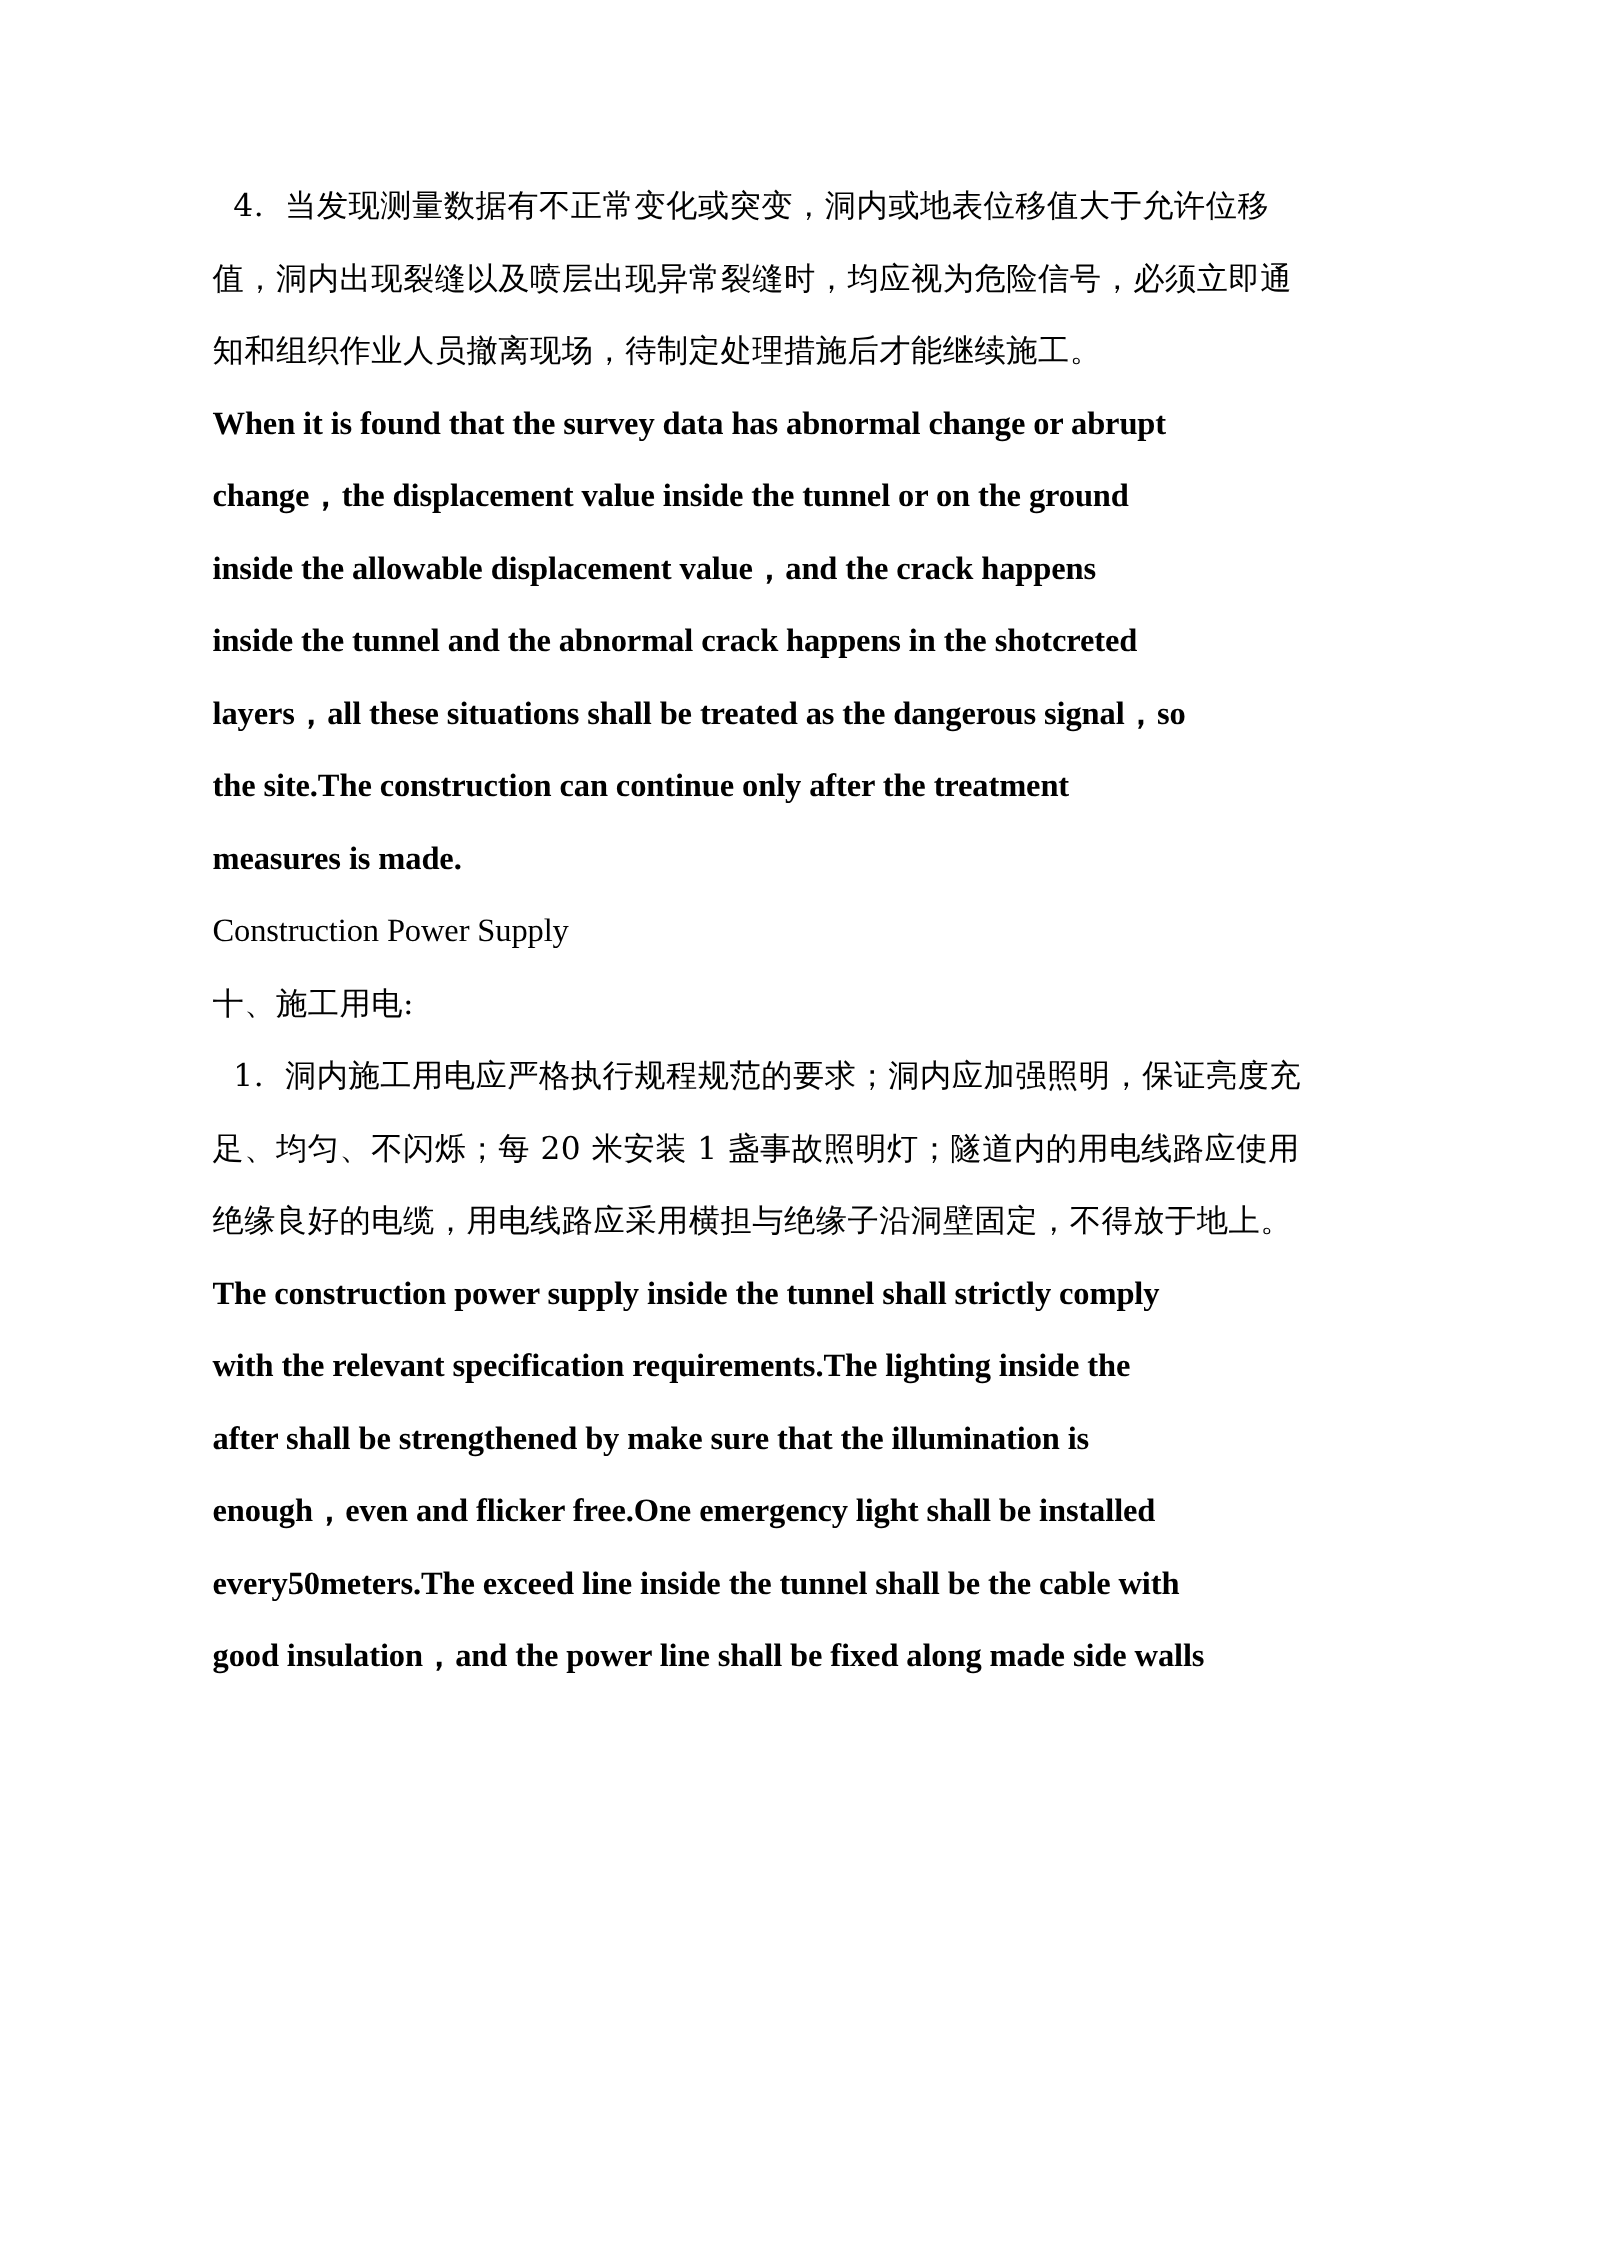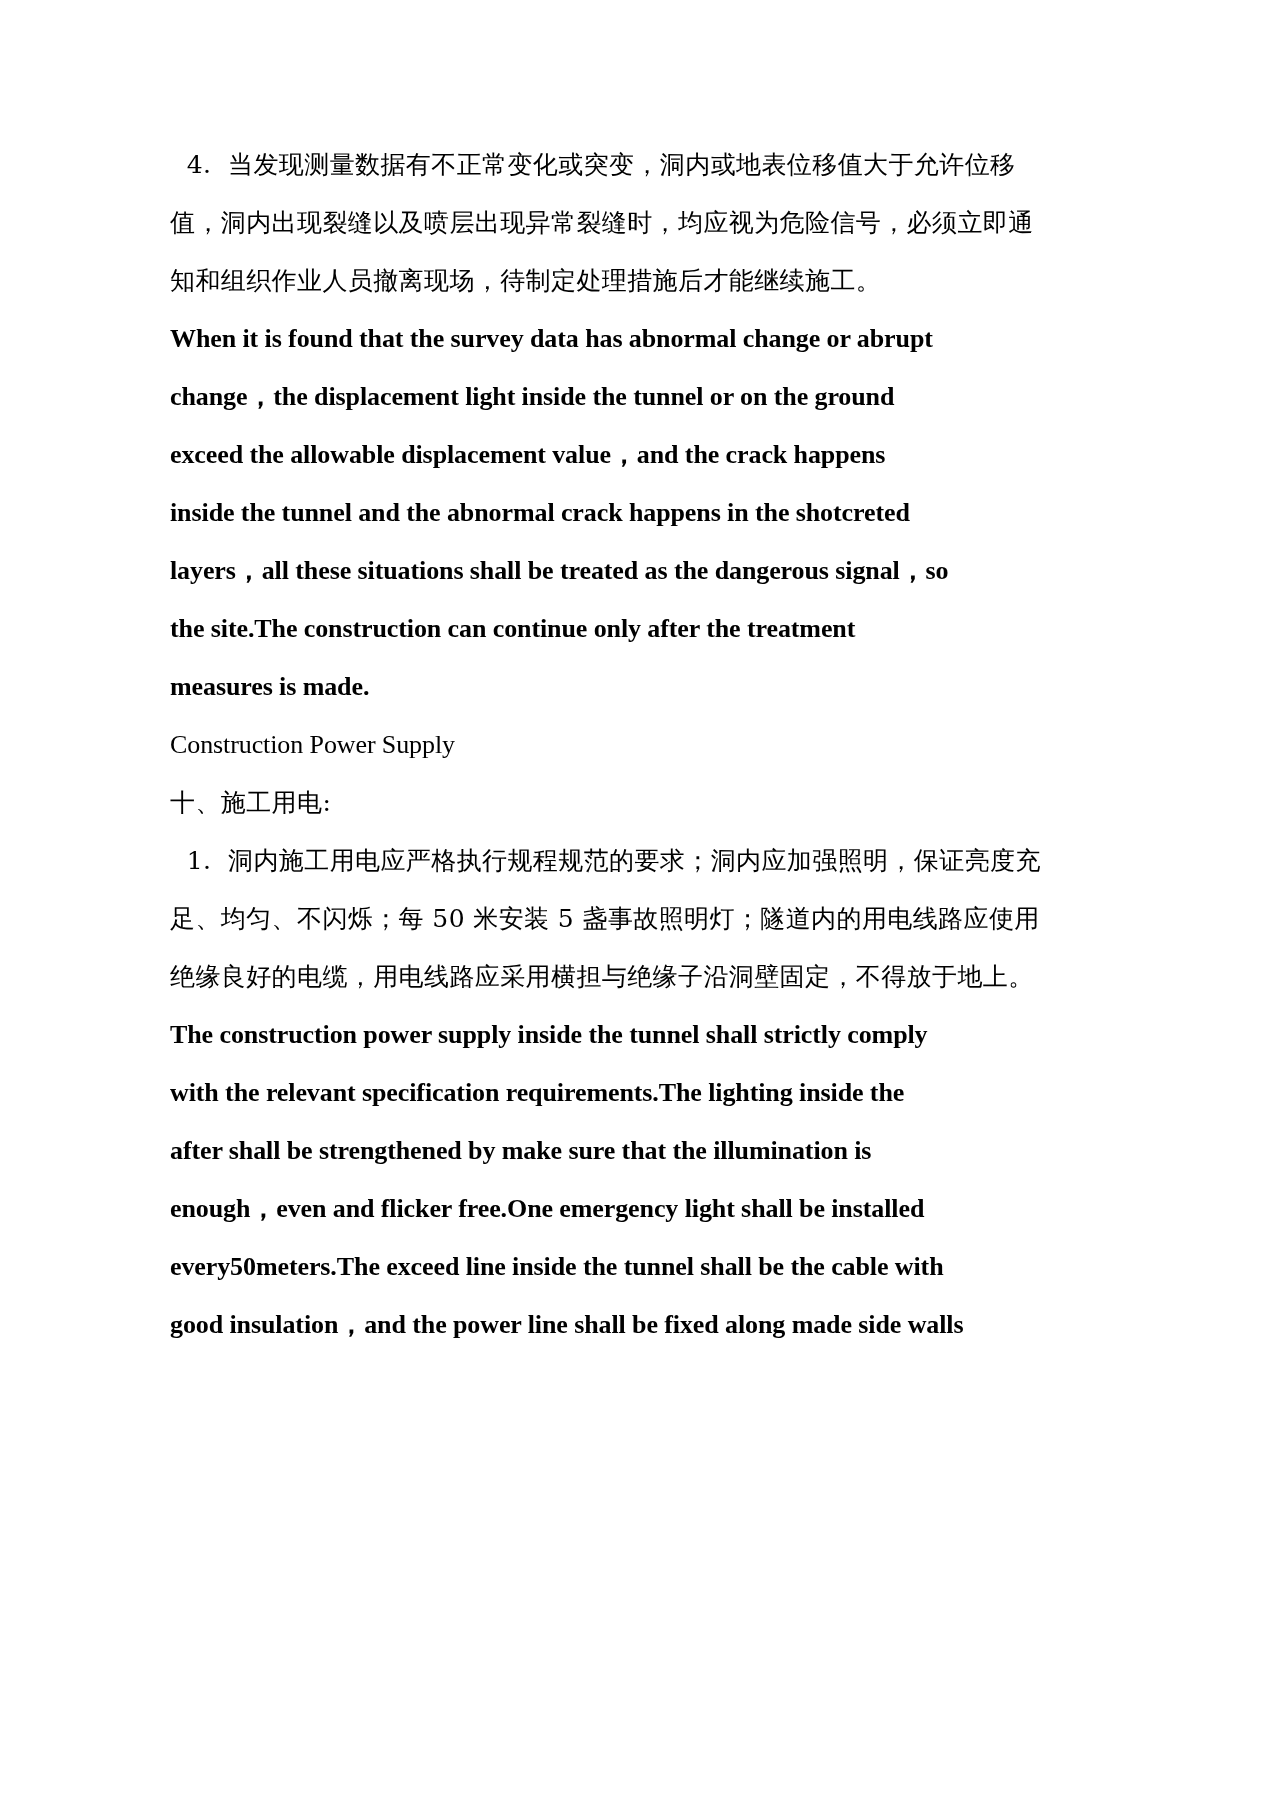--- a/index.html
+++ b/index.html
@@ -83,39 +83,39 @@
   <div class="text-column">
 
     <div class="para">
       <span class="line zh">  4.  当发现测量数据有不正常变化或突变，洞内或地表位移值大于允许位移</span>
       <span class="line zh">值，洞内出现裂缝以及喷层出现异常裂缝时，均应视为危险信号，必须立即通</span>
       <span class="line zh">知和组织作业人员撤离现场，待制定处理措施后才能继续施工。</span>
     </div>
 
     <div class="para">
       <span class="line en">When it is found that the survey data has abnormal change or abrupt</span>
-      <span class="line en">change，the displacement light inside the tunnel or on the ground</span>
-      <span class="line en">exceed the allowable displacement value，and the crack happens</span>
+      <span class="line en">change，the displacement value inside the tunnel or on the ground</span>
+      <span class="line en">inside the allowable displacement value，and the crack happens</span>
       <span class="line en">inside the tunnel and the abnormal crack happens in the shotcreted</span>
       <span class="line en">layers，all these situations shall be treated as the dangerous signal，so</span>
       <span class="line en">the site.The construction can continue only after the treatment</span>
       <span class="line en">measures is made.</span>
     </div>
 
     <div class="para">
       <span class="line en-head">Construction Power Supply</span>
     </div>
 
     <div class="para">
       <span class="line zh-head">十、施工用电:</span>
     </div>
 
     <div class="para">
       <span class="line zh">  1.  洞内施工用电应严格执行规程规范的要求；洞内应加强照明，保证亮度充</span>
-      <span class="line zh">足、均匀、不闪烁；每 50 米安装 5 盏事故照明灯；隧道内的用电线路应使用</span>
+      <span class="line zh">足、均匀、不闪烁；每 20 米安装 1 盏事故照明灯；隧道内的用电线路应使用</span>
       <span class="line zh">绝缘良好的电缆，用电线路应采用横担与绝缘子沿洞壁固定，不得放于地上。</span>
     </div>
 
     <div class="para">
       <span class="line en">The construction power supply inside the tunnel shall strictly comply</span>
       <span class="line en">with the relevant specification requirements.The lighting inside the</span>
       <span class="line en">after shall be strengthened by make sure that the illumination is</span>
       <span class="line en">enough，even and flicker free.One emergency light shall be installed</span>
       <span class="line en">every50meters.The exceed line inside the tunnel shall be the cable with</span>
       <span class="line en">good insulation，and the power line shall be fixed along made side walls</span>

